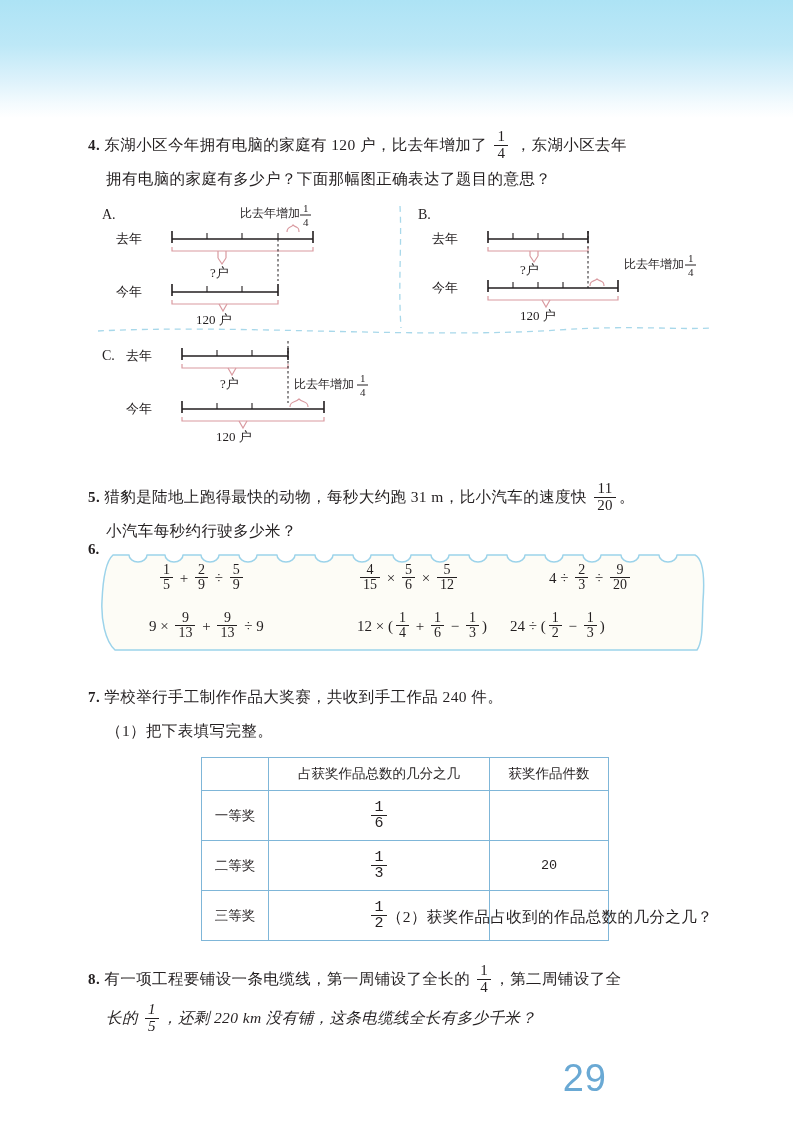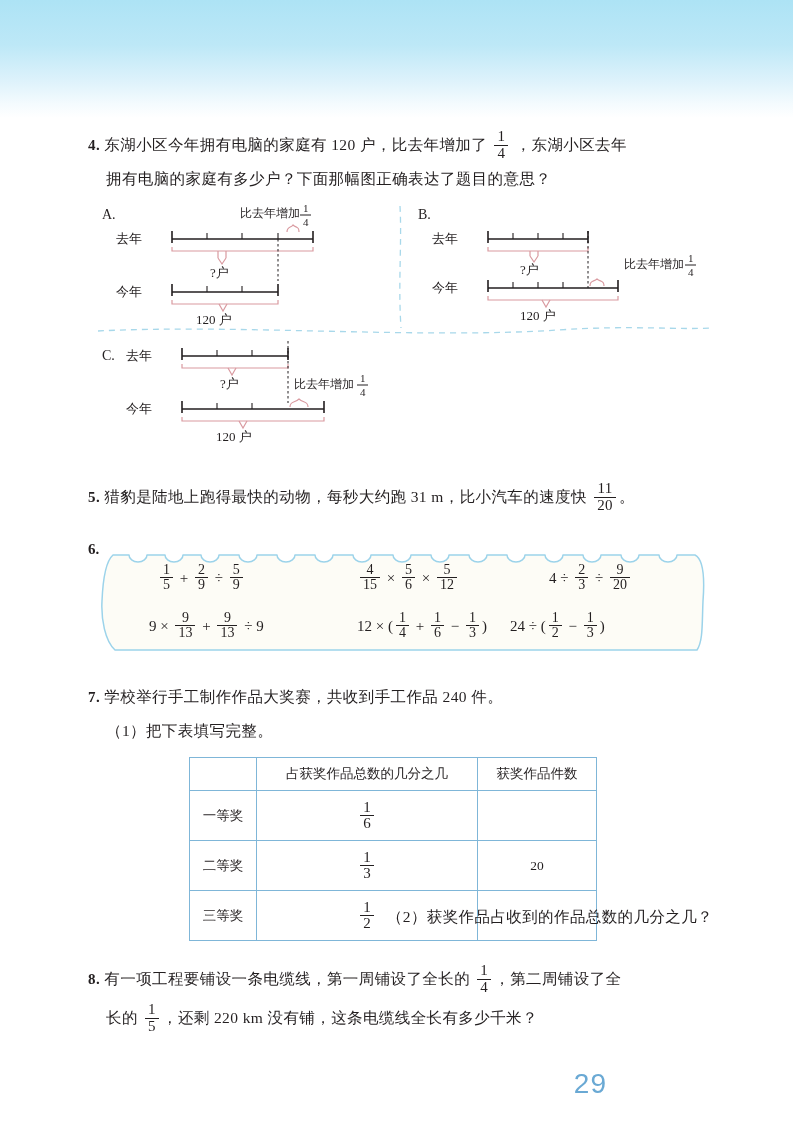--- a/index.html
+++ b/index.html
@@ -86,41 +86,42 @@
   }
   .expr {
     position: absolute;
     font-size: 15px;
     white-space: nowrap;
   }
 
   
   #table7 {
     position: absolute;
-    left: 189px; top: 757px;
+    left: 201px; top: 757px;
     border-collapse: collapse;
     font-size: 13.5px;
+    font-family: Liberation Mono, monospace;
   }
   #table7 td, #table7 th {
     border: 1px solid #7fb6d8;
     text-align: center;
     vertical-align: middle;
     font-weight: normal;
     color: #231f20;
   }
   #table7 .c-label { width: 64px;  height: 30px; }
   #table7 .c-frac  { width: 218px; }
   #table7 .c-count { width: 116px; }
   #table7 tbody td { height: 47px; }
 
   
   #page-number {
     position: absolute;
     right: 58px; bottom: 22px;
-    font-size: 28px;
+    font-size: 38px;
     color: #6aa9d4;
     font-family: "Liberation Sans", sans-serif;
     letter-spacing: 1px;
   }
 </style>
 </head>
 <body>
 
 <div id="page">
 
@@ -242,20 +243,23 @@
       <text class="fr" x="272" y="184">1</text>
       <line class="frline" x1="269" y1="187" x2="280" y2="187"></line>
       <text class="fr" x="272" y="198">4</text>
     </svg>
   </div>
 
   <div class="content" style="top:480px;">
     <div class="qline">
       <span class="qnum">5.</span>
       <span><span>猎豹是陆地上跑得最快的动物，每秒大约跑 31 m，比小汽车的速度快 </span><span class="frac big"><span class="num">11</span><span class="den">20</span></span><span>。</span></span>
+    </div>
+    <div class="qline indent">
+      <span><span>小汽车每秒约行驶多少米？</span></span>
     </div>
   </div>
 
   <div class="content" style="top:540px;">
     <span class="qnum">6.</span>
   </div>
 
   <div id="box6">
     <svg width="615" height="113" viewBox="0 0 615 113" xmlns="http://www.w3.org/2000/svg">
       <path d="M16,10
@@ -328,20 +332,20 @@
 
   <div class="content" style="top:900px;text-align:right;">
     <div class="qline indent">（2）获奖作品占收到的作品总数的几分之几？</div>
   </div>
 
   <div class="content" style="top:962px;">
     <div class="qline">
       <span class="qnum">8.</span>
       <span><span>有一项工程要铺设一条电缆线，第一周铺设了全长的 </span><span class="frac big"><span class="num">1</span><span class="den">4</span></span><span>，第二周铺设了全</span></span>
     </div>
-    <div class="qline indent" style="line-height:44px;">
+    <div class="qline indent" style="line-height:44px;font-style:italic;">
       <span><span>长的 </span><span class="frac big"><span class="num">1</span><span class="den">5</span></span><span>，还剩 220 km 没有铺，这条电缆线全长有多少千米？</span></span>
     </div>
   </div>
 
   <div id="page-number">29</div>
 
 </div>
 
 </body></html>

